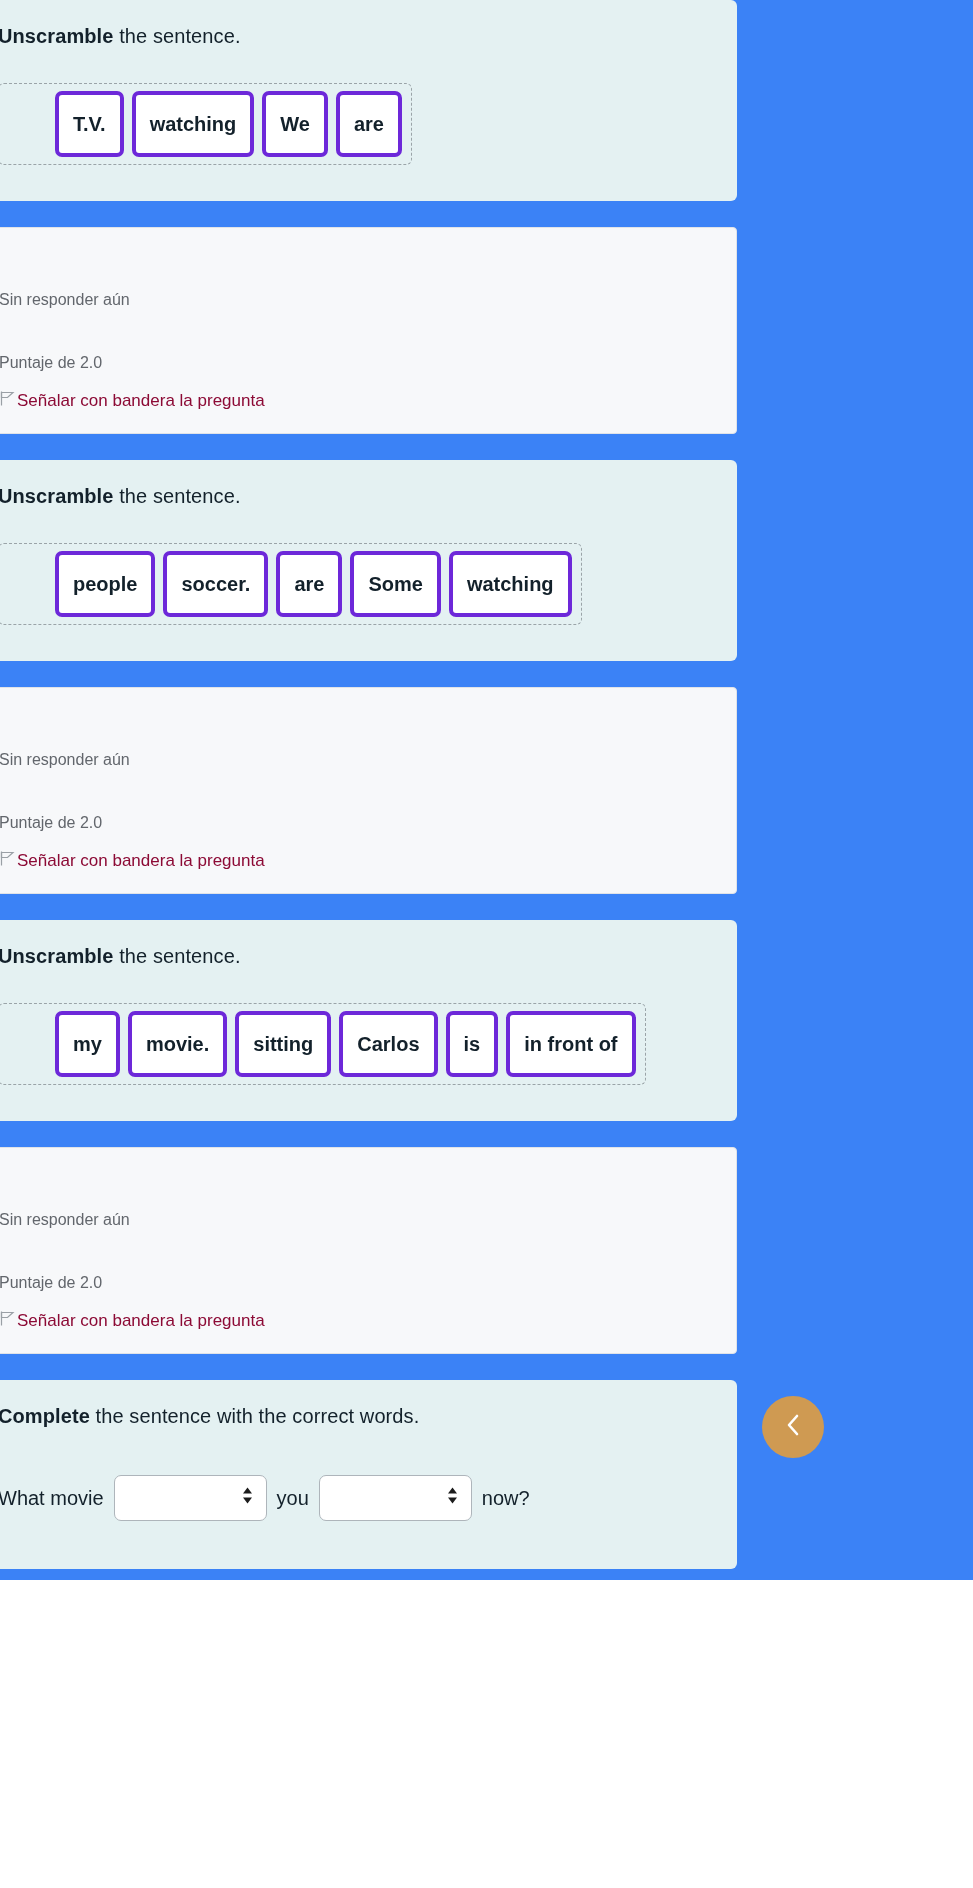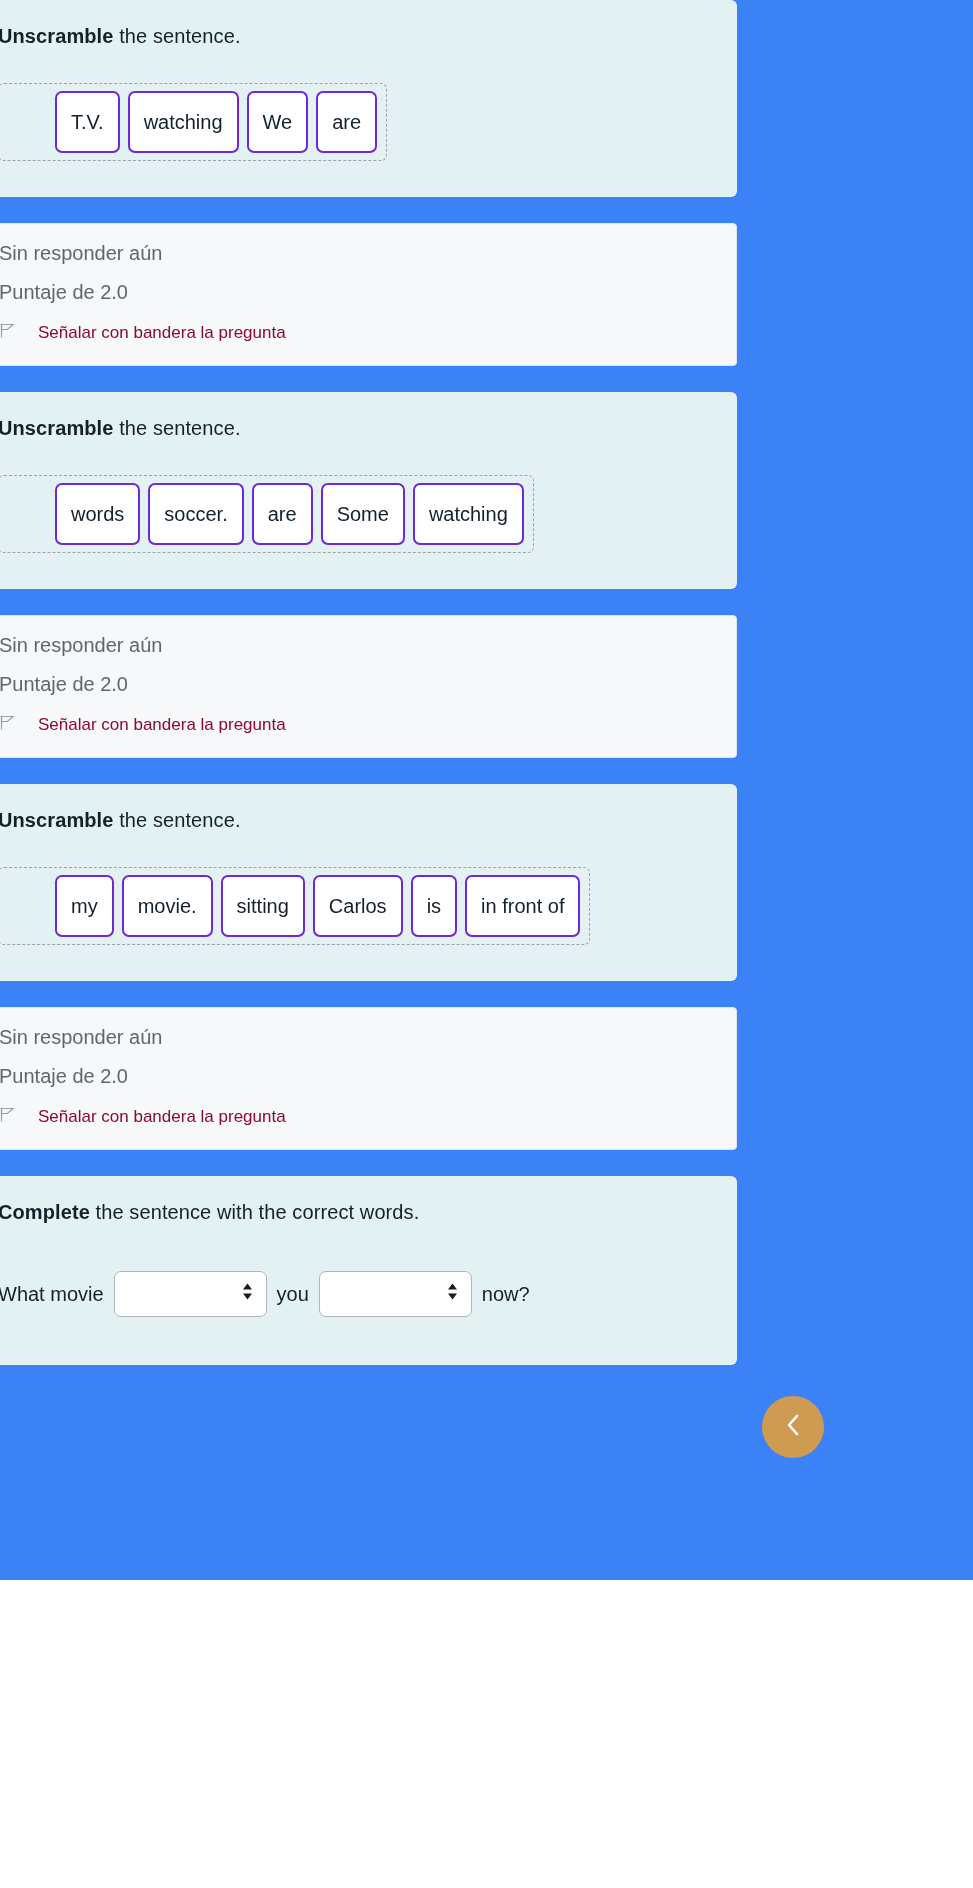--- a/index.html
+++ b/index.html
@@ -49,29 +49,30 @@
     padding: 7px 9px;
     display: inline-flex;
     align-items: center;
     gap: 8px;
     background: transparent;
     min-height: 64px;
     padding-left: 56px;
   }
   .tile {
     background: #ffffff;
-    border: 2px solid #6d28d9;
+    border: 4px solid #6d28d9;
     border-radius: 7px;
     padding: 18px 14px;
     font-size: 20px;
     color: #13212b;
     white-space: nowrap;
     line-height: 1.1;
     cursor: move;
     user-select: none;
+    font-weight: bold;
   }
 
   
   .qinfo {
     background: #f7f8fa;
     border: 1px solid #e0e3e8;
     border-radius: 4px;
     padding: 18px 26px 22px 26px;
     margin-bottom: 26px;
   }
@@ -82,30 +83,31 @@
     white-space: nowrap;
   }
   .qnum .n {
     color: #b5813f;
     font-weight: bold;
     font-size: 23px;
     margin-left: 4px;
     vertical-align: -1px;
   }
   .qstate, .qgrade {
-    font-size: 20px;
+    font-size: 16px;
     color: #62666c;
     margin-bottom: 16px;
     white-space: nowrap;
+    margin-top: 45px;
   }
   .qgrade { margin-bottom: 18px; }
   .flagrow {
     display: inline-flex;
     align-items: center;
-    gap: 22px;
+    gap: 1px;
     cursor: pointer;
     white-space: nowrap;
   }
   .flagicon { flex: 0 0 auto; display: block; }
   .flaglabel {
     font-size: 17px;
     color: #8c0a35;
   }
 
   
@@ -210,21 +212,21 @@
         </span>
         <span class="flaglabel">Señalar con bandera la pregunta</span>
       </div>
     </div>
 
     <div class="qcontent">
       <div class="qtext">
         <b>Unscramble</b><span> the sentence.</span>
       </div>
       <div class="dropzone">
-        <span class="tile">words</span>
+        <span class="tile">people</span>
         <span class="tile">soccer.</span>
         <span class="tile">are</span>
         <span class="tile">Some</span>
         <span class="tile">watching</span>
       </div>
     </div>
 
     <div class="qinfo">
       <div class="qstate">Sin responder aún</div>
       <div class="qgrade">Puntaje de 2.0</div>

